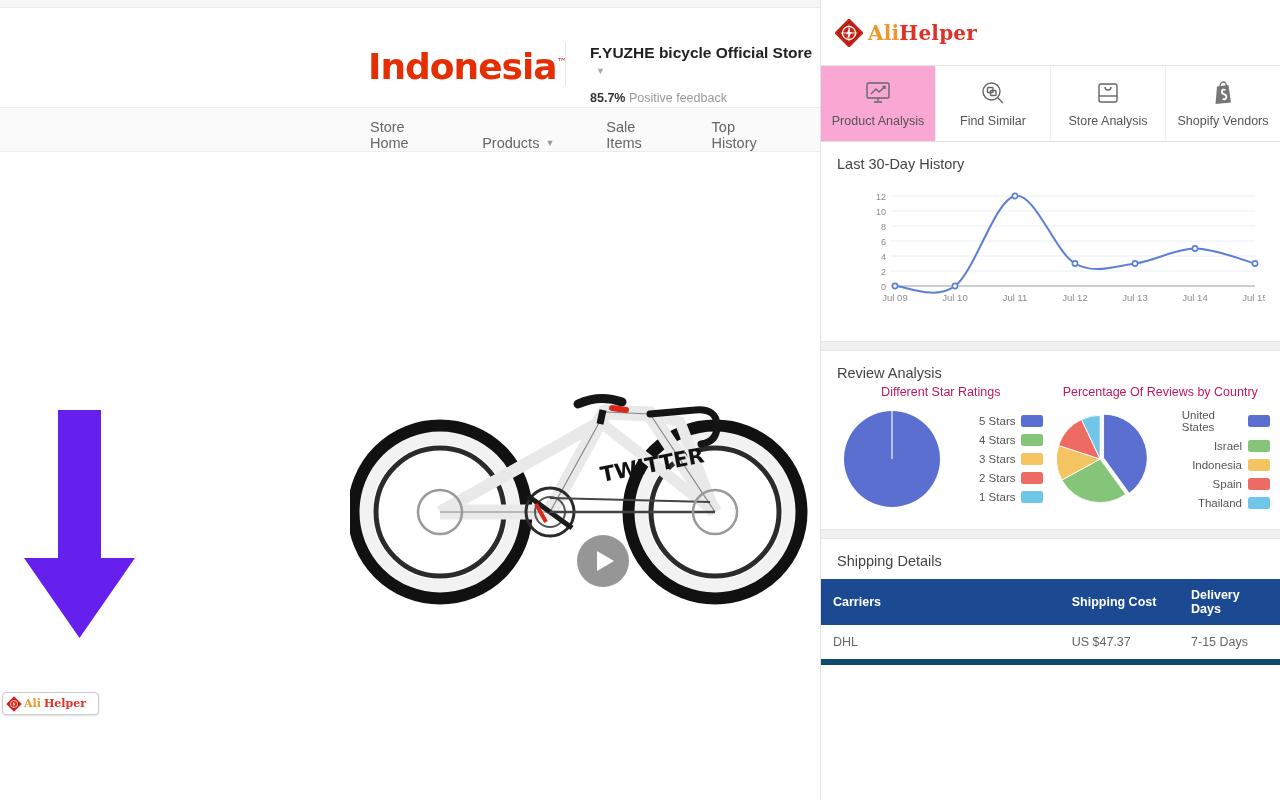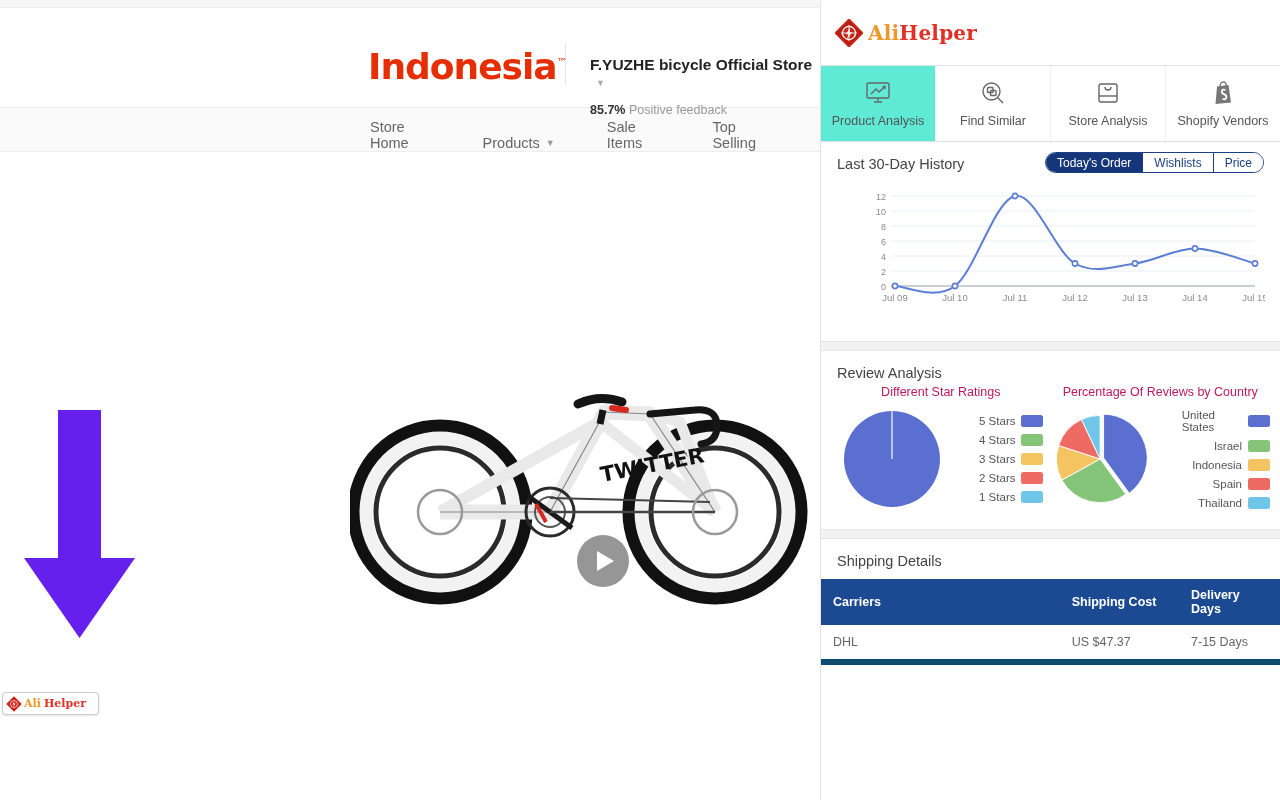--- a/index.html
+++ b/index.html
@@ -18,21 +18,21 @@
 
   .ae-header { position: relative; height: 100px; border-bottom: 1px solid #eee; background: #fff; }
   .ae-logo {
     position: absolute; left: 368px; top: 38px;
     font-family: "DejaVu Sans", sans-serif;
     font-size: 36px; font-weight: 700; color: #e62e04; letter-spacing: -1px;
   }
   .ae-logo .tm { font-size: 11px; vertical-align: super; font-weight: 400; }
   .ae-divider { position: absolute; left: 565px; top: 35px; width: 1px; height: 42px; background: #e4e4e4; }
   .store-block { position: absolute; left: 590px; top: 36px; }
-  .store-name { font-size: 15.5px; font-weight: 700; color: #222; display: inline-block; margin-top: 12px; }
+  .store-name { font-size: 15.5px; font-weight: 700; color: #222; display: inline-block; }
   .caret-down { display: inline-block; margin-left: 6px; color: #aaa; font-size: 9px; vertical-align: 2px; }
   .feedback { margin-top: 11px; font-size: 12.5px; color: #999; }
   .feedback b { color: #333; font-weight: 700; }
 
   .ae-nav { height: 44px; background: #fafafa; border-bottom: 1px solid #ededed; display: flex; align-items: flex-end; padding-left: 370px; }
   .ae-nav a { font-size: 14.5px; color: #666; text-decoration: none; margin-right: 52px; display: inline-flex; align-items: center; }
   .ae-nav a .nav-caret { margin-left: 6px; font-size: 9px; color: #999; }
 
   
   .product-area { position: relative; height: 530px; }
@@ -61,21 +61,21 @@
   
   .logo-mark { width: 28px; height: 28px; position: relative; margin-right: 5px; flex: 0 0 auto; }
   .logo-text { font-family: "DejaVu Serif", serif; font-weight: 700; font-size: 20px; letter-spacing: .2px; }
   .logo-text .ali { color: #f0962b; }
   .logo-text .helper { color: #e03127; }
 
   .tabs { height: 76px; display: flex; border-bottom: 1px solid #e0e0e0; background: #fff; }
   .tab { flex: 1; display: flex; flex-direction: column; align-items: center; justify-content: center; gap: 7px;
          font-size: 12.5px; color: #555; cursor: pointer; border-right: 1px solid #f0f0f0; }
   .tab:last-child { border-right: none; }
-  .tab.active { background: #5eead4; }
+  .tab.active { background: #f9a8d4; }
   .tab .ico { height: 28px; display: flex; align-items: center; justify-content: center; }
 
   .sect { padding: 14px 16px 6px 16px; position: relative; }
   .sect-title { font-size: 14.5px; color: #444; }
   .band { height: 10px; background: #f1f1f1; border-top: 1px solid #e6e6e6; border-bottom: 1px solid #e6e6e6; }
 
   .toggle-group { position: absolute; right: 16px; top: 10px; display: flex; border: 1px solid #1d3f85; border-radius: 14px; overflow: hidden; height: 21px; }
   .toggle-group .tg { font-size: 12px; padding: 0 11px; display: flex; align-items: center; color: #1d3f85; background: #fff; border-right: 1px solid #1d3f85; cursor: pointer; }
   .toggle-group .tg:last-child { border-right: none; }
   .toggle-group .tg.on { background: #16367a; color: #fff; }
@@ -127,21 +127,21 @@
           <span>Store Home</span>
         </a>
       <a href="#">
           <span>Products</span>
           <span class="nav-caret">▼</span>
         </a>
       <a href="#">
           <span>Sale Items</span>
         </a>
       <a href="#">
-          <span>Top Selling</span>
+          <span>Top History</span>
         </a>
     </div>
 
     <div class="product-area">
 
       <div class="arrow">
         <svg width="115" height="230" viewBox="0 0 115 230">
           <polygon points="36,0 79,0 79,148 113,148 57.5,228 2,148 36,148" fill="#6620ee"></polygon>
         </svg>
       </div>
@@ -261,25 +261,20 @@
             <path d="M10 7 q0 -5 3.2 -5 q3.3 0 3.3 5" fill="none" stroke="#777" stroke-width="1.3"></path>
             <path d="M15.5 10 q-3.2 -1.3 -3.6 1.3 q-.3 2 2.2 2.9 q2.7 1 2.2 3.4 q-.5 2.3 -3.8 1.4" fill="none" stroke="#fff" stroke-width="1.8"></path>
           </svg>
         </div>
         <span>Shopify Vendors</span>
       </div>
     </div>
 
     <div class="sect">
       <div class="sect-title">Last 30-Day History</div>
-      <div class="toggle-group">
-        <div class="tg on">Today's Order</div>
-        <div class="tg">Wishlists</div>
-        <div class="tg">Price</div>
-      </div>
       <div class="chart-box">
         <svg id="line-chart" width="428" height="145" viewBox="0 0 428 145">
             <line x1="54" x2="418" y1="104" y2="104" stroke="#9aa0a6" stroke-width="1"></line>
             <text x="49" y="107.5" text-anchor="end" font-size="9" fill="#8a8a8a" font-family="&quot;Liberation Sans&quot;, sans-serif">0</text>
             <line x1="54" x2="418" y1="89" y2="89" stroke="#e9eef7" stroke-width="1"></line>
             <text x="49" y="92.5" text-anchor="end" font-size="9" fill="#8a8a8a" font-family="&quot;Liberation Sans&quot;, sans-serif">2</text>
             <line x1="54" x2="418" y1="74" y2="74" stroke="#e9eef7" stroke-width="1"></line>
             <text x="49" y="77.5" text-anchor="end" font-size="9" fill="#8a8a8a" font-family="&quot;Liberation Sans&quot;, sans-serif">4</text>
             <line x1="54" x2="418" y1="59" y2="59" stroke="#e9eef7" stroke-width="1"></line>
             <text x="49" y="62.5" text-anchor="end" font-size="9" fill="#8a8a8a" font-family="&quot;Liberation Sans&quot;, sans-serif">6</text>

